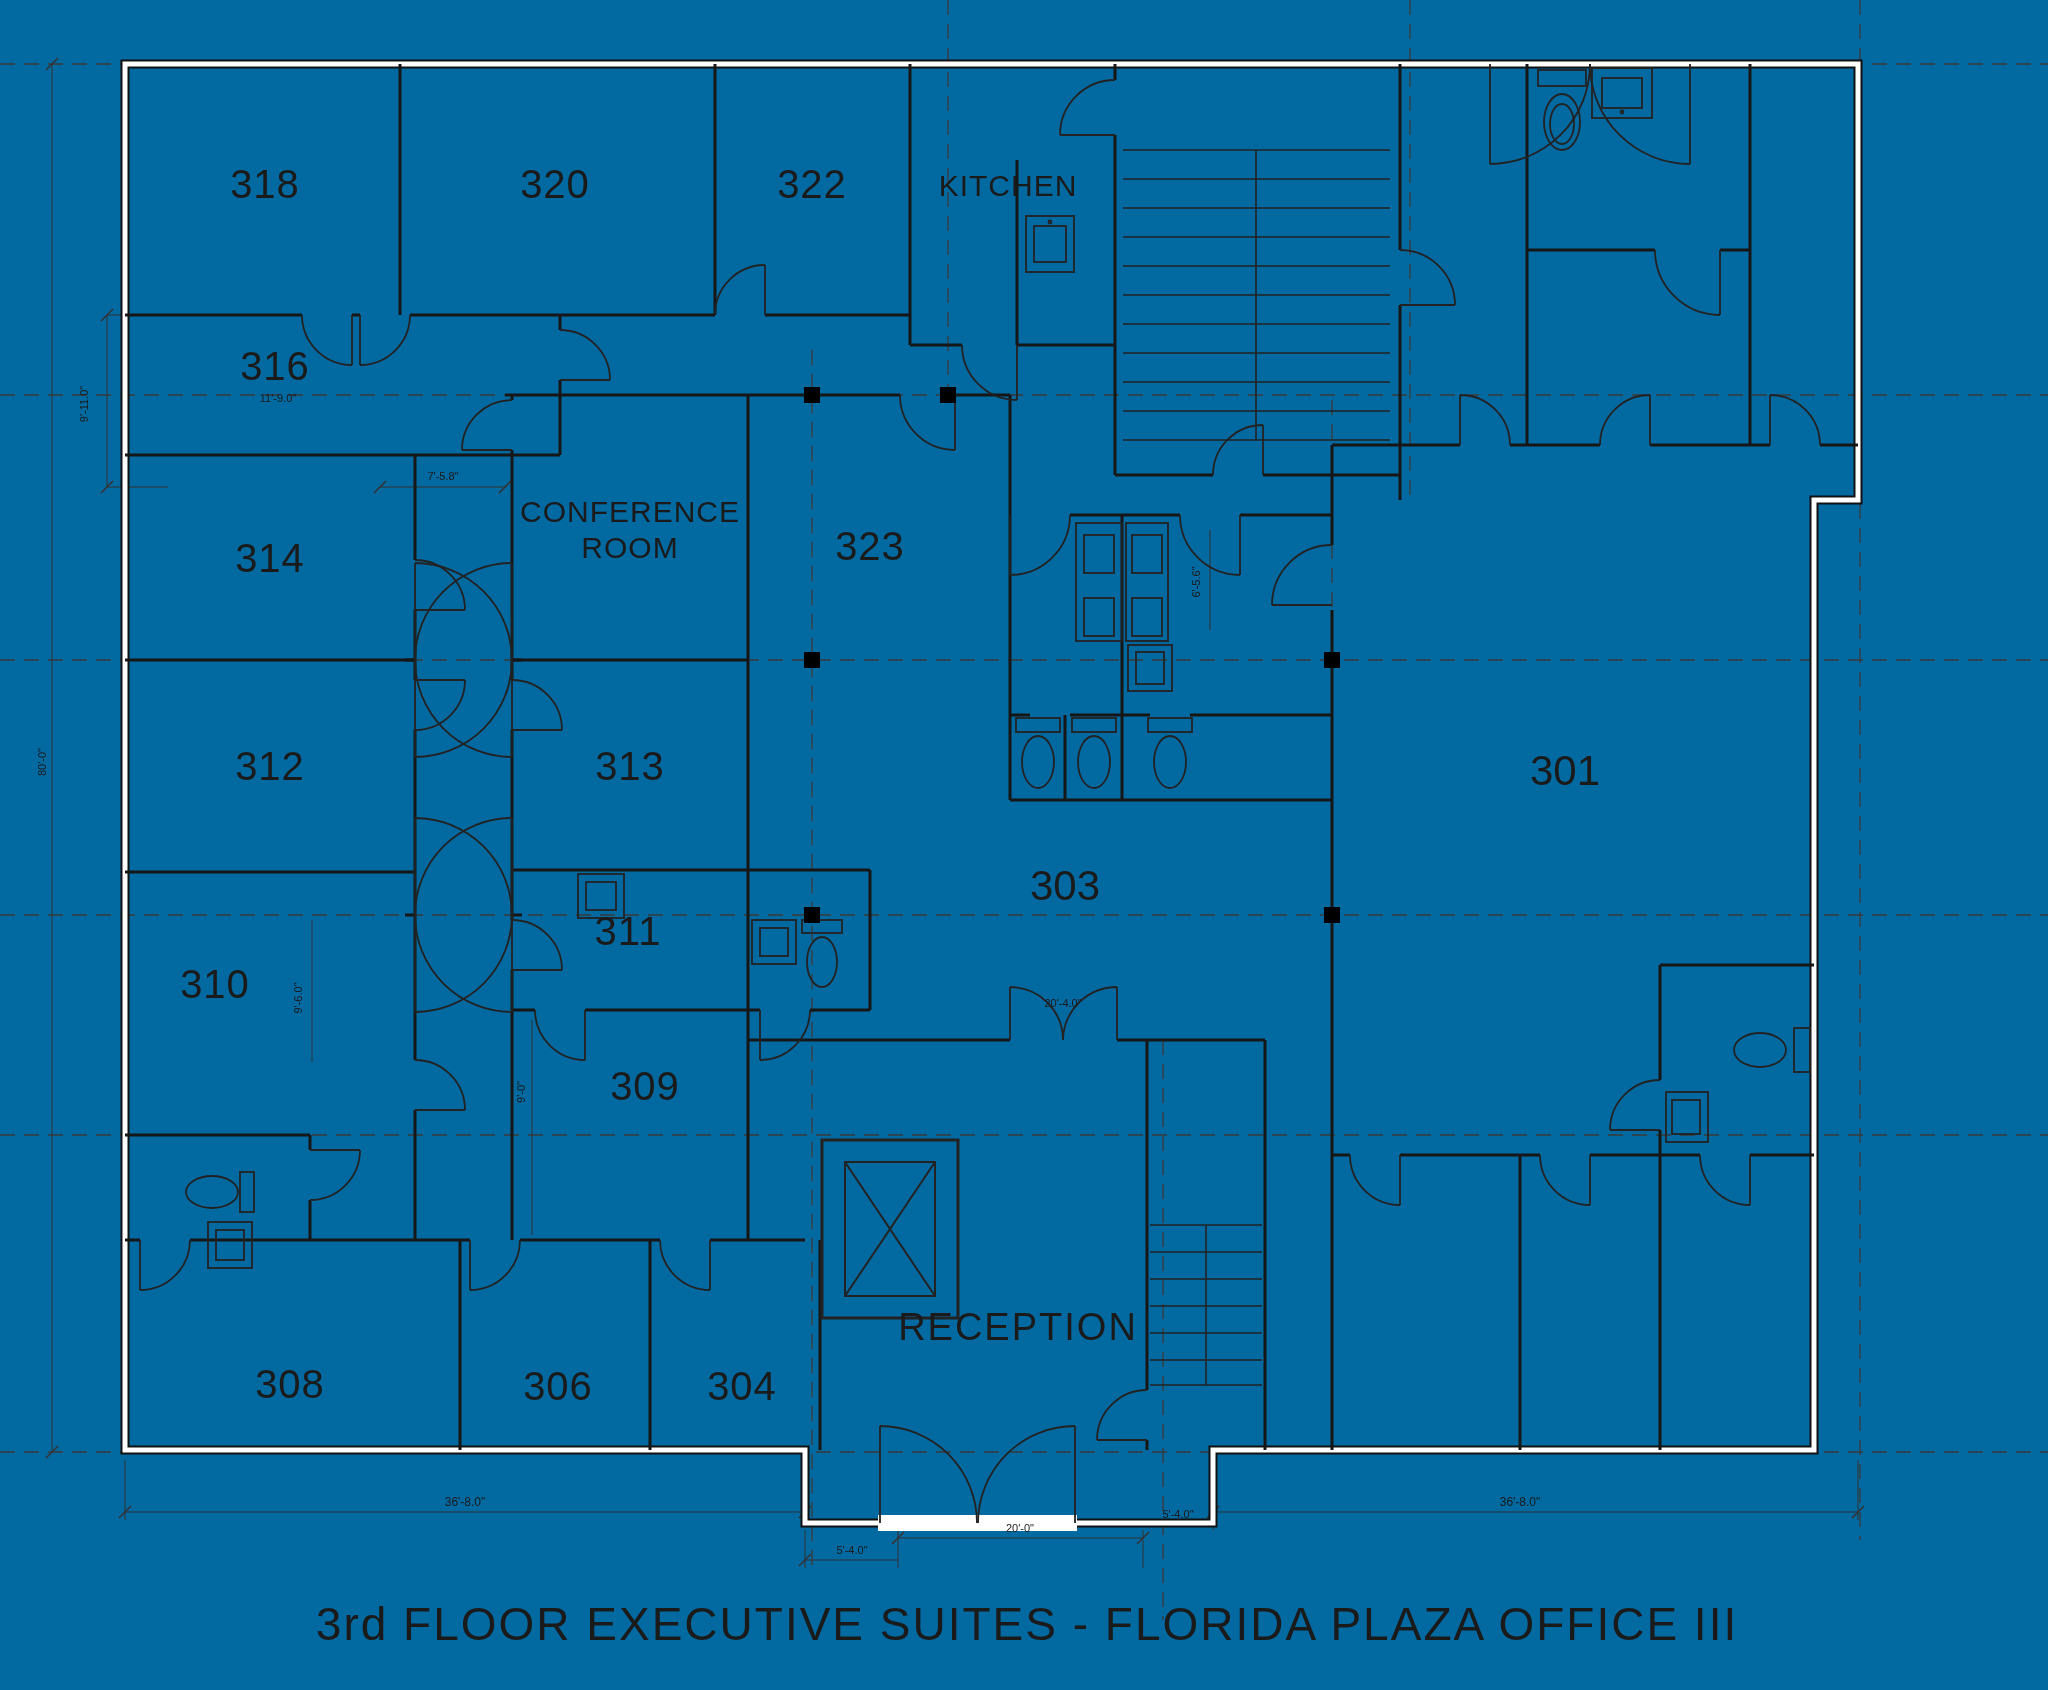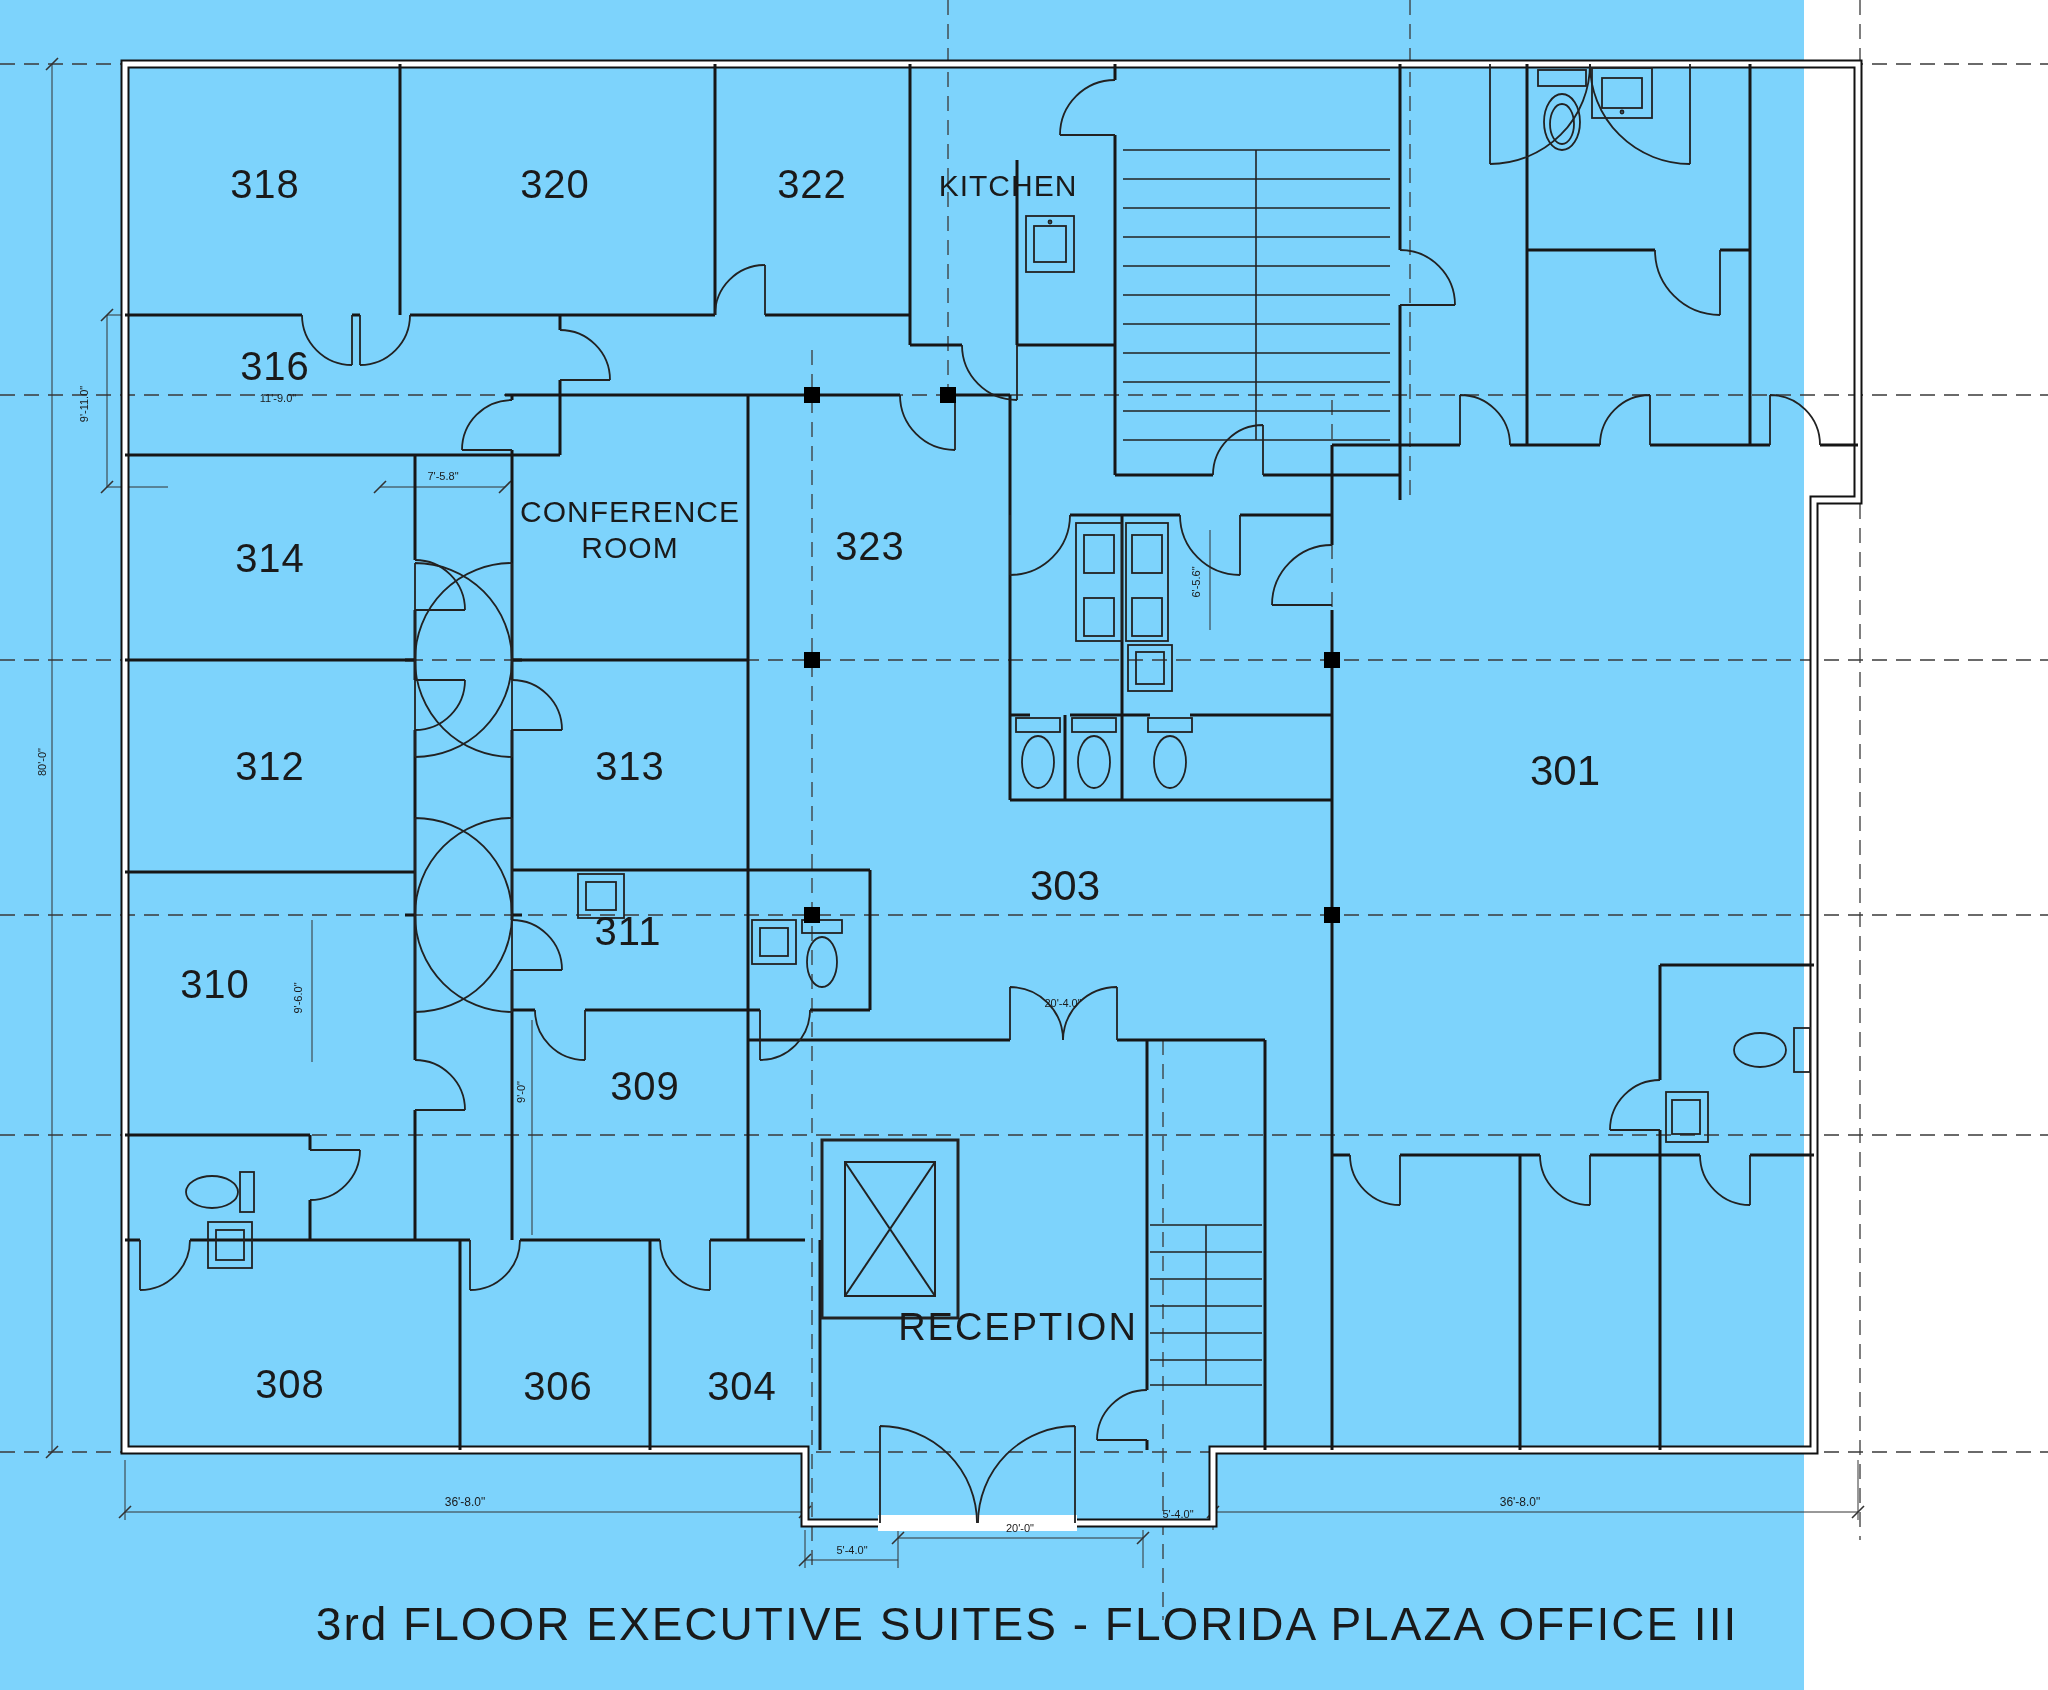--- a/index.html
+++ b/index.html
@@ -1,16 +1,16 @@
 <!DOCTYPE html>
 <html><head>
 <meta charset="utf-8">
 <style>
   html,body{margin:0;padding:0;background:#ffffff;}
-  .page{width:1804px;height:1690px;position:relative;background:#7dd3fc;
+  .page{width:2048px;height:1690px;position:relative;background:#0369a1;
         font-family:"Liberation Sans", sans-serif;}
   svg{display:block}
   text{fill:#1a1a1a}
   .room-num{font-size:40px;letter-spacing:1px}
   .room-big{font-size:42px}
   .room-word{font-size:30px;letter-spacing:1px}
   .recep{font-size:38px;letter-spacing:2px}
   .dim{font-size:12px}
   .dim-sm{font-size:11px}
   .title-text{font-size:46px;letter-spacing:2px}

